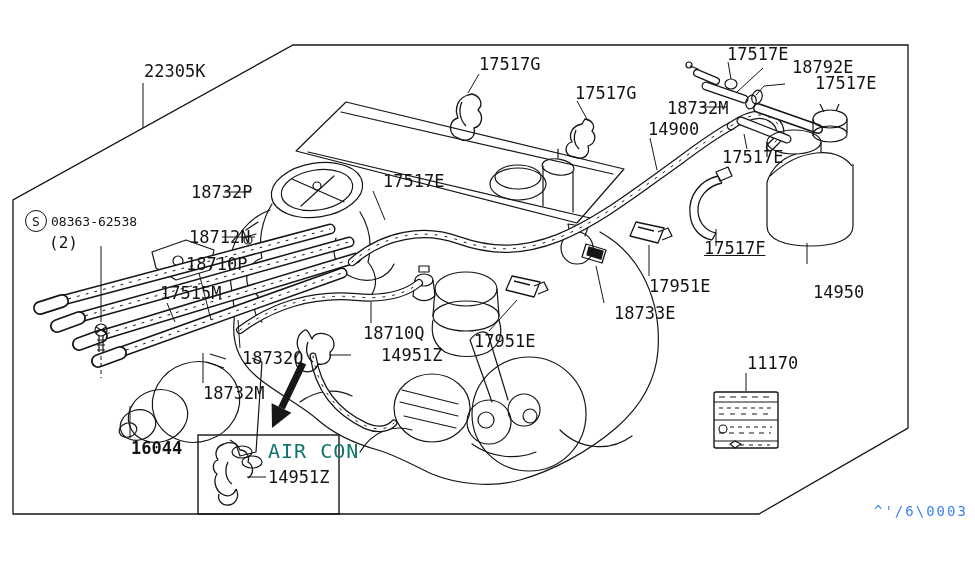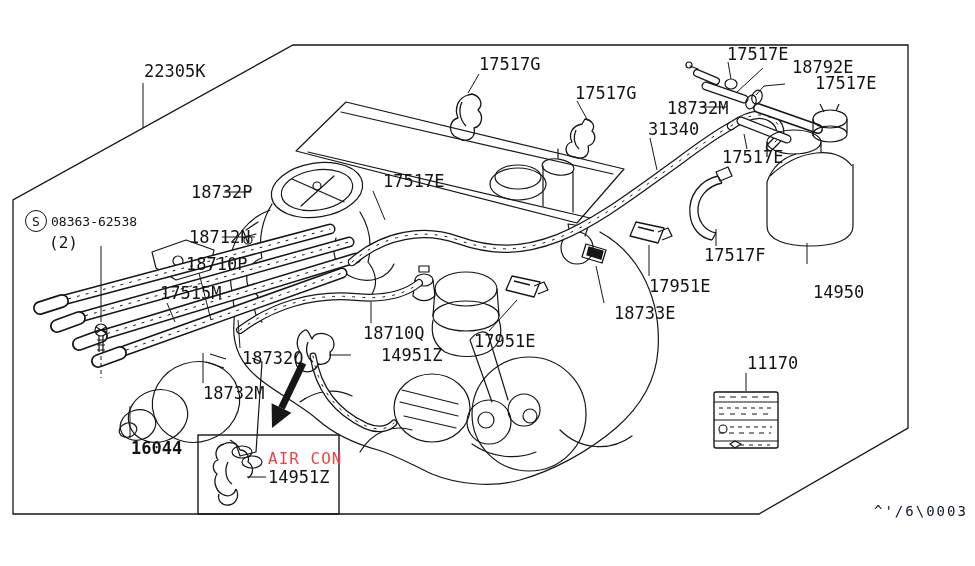--- a/index.html
+++ b/index.html
@@ -16,23 +16,23 @@
   }
   .screw-note{position:absolute;left:25px;top:210px;color:#141414;}
   .screw-note .row{display:flex;align-items:center;gap:4px;}
   .circle-s{
     display:inline-flex;align-items:center;justify-content:center;
     width:20px;height:20px;border:1.6px solid #141414;border-radius:50%;
     font-size:13px;line-height:1;
   }
   .screw-number{font-size:13px;line-height:1;}
   .screw-qty{font-size:16px;line-height:1;margin:3px 0 0 24px;}
-  .aircon-title{position:absolute;left:268px;top:441px;font-size:16px;line-height:1;color:#ef4444;letter-spacing:1px;margin-top:10px;}
+  .aircon-title{position:absolute;left:268px;top:441px;font-size:20px;line-height:1;color:#0f766e;letter-spacing:1px;}
   .aircon-part{position:absolute;left:268px;top:469px;font-size:17px;line-height:1;color:#141414;}
-  .watermark{position:absolute;left:874px;top:503px;font-size:14px;color:#0f172a;letter-spacing:2px;}
+  .watermark{position:absolute;left:874px;top:503px;font-size:14px;color:#3b82f6;letter-spacing:2px;}
 </style>
 </head>
 <body>
 
 <svg class="diagram" width="975" height="566" viewBox="0 0 975 566">
   <defs>
     <path id="hmain" d="M352,262 C 384,234 424,228 458,240 C 492,252 522,252 558,238 C 598,222 636,192 678,162 C 698,147 716,134 731,126"></path>
     <path id="helbow" d="M731,126 C 747,115 761,112 771,118 C 781,124 783,134 776,141 L 770,147"></path>
     <path id="hq" d="M240,330 C 272,306 312,293 356,297 C 390,300 408,292 419,283"></path>
     <path id="hdown" d="M313,356 C 318,388 336,412 366,426 C 378,431 388,429 394,423"></path>
@@ -269,26 +269,26 @@
 </svg>
 
 <div class="overlay">
     <div class="part-label" style="left: 116px; top: 63px;">22305K</div>
     <div class="part-label" style="left: 699px; top: 46px;">17517E</div>
     <div class="part-label" style="left: 451px; top: 56px;">17517G</div>
     <div class="part-label" style="left: 764px; top: 59px;">18792E</div>
     <div class="part-label" style="left: 787px; top: 75px;">17517E</div>
     <div class="part-label" style="left: 547px; top: 85px;">17517G</div>
     <div class="part-label" style="left: 639px; top: 100px;">18732M</div>
-    <div class="part-label" style="left: 620px; top: 121px;">31340</div>
+    <div class="part-label" style="left: 620px; top: 121px;">14900</div>
     <div class="part-label" style="left: 694px; top: 149px;">17517E</div>
     <div class="part-label" style="left: 355px; top: 173px;">17517E</div>
     <div class="part-label" style="left: 163px; top: 184px;">18732P</div>
     <div class="part-label" style="left: 161px; top: 229px;">18712N</div>
-    <div class="part-label" style="left: 676px; top: 247px;">17517F</div>
+    <div class="part-label" style="left: 676px; top: 240px; text-decoration: underline;">17517F</div>
     <div class="part-label" style="left: 158px; top: 256px;">18710P</div>
     <div class="part-label" style="left: 785px; top: 284px;">14950</div>
     <div class="part-label" style="left: 621px; top: 278px;">17951E</div>
     <div class="part-label" style="left: 132px; top: 285px;">17515M</div>
     <div class="part-label" style="left: 586px; top: 305px; text-align: right;">18733E</div>
     <div class="part-label" style="left: 335px; top: 325px;">18710Q</div>
     <div class="part-label" style="left: 446px; top: 333px;">17951E</div>
     <div class="part-label" style="left: 353px; top: 347px;">14951Z</div>
     <div class="part-label" style="left: 214px; top: 350px;">18732Q</div>
     <div class="part-label" style="left: 719px; top: 355px;">11170</div>

